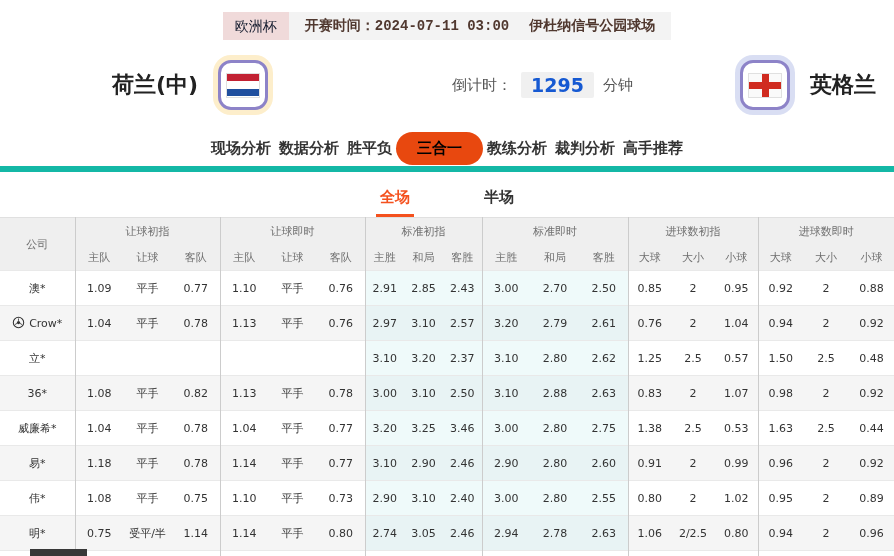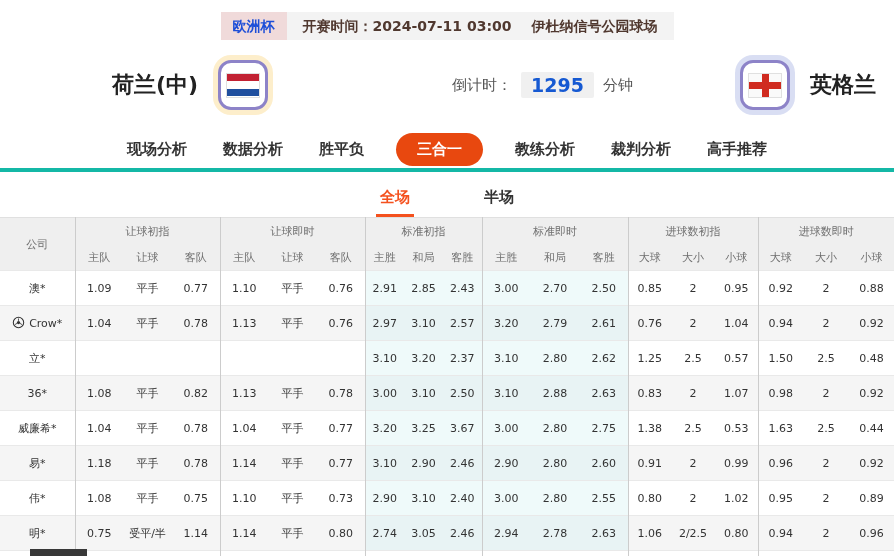--- a/index.html
+++ b/index.html
@@ -2,24 +2,24 @@
 <html><head>
 <meta charset="utf-8">
 <style>
   * { margin:0; padding:0; box-sizing:border-box; }
   html,body { width:894px; height:556px; overflow:hidden; background:#fff;
     font-family:"DejaVu Sans","Liberation Sans",sans-serif; }
   .page { position:relative; width:894px; height:556px; background:#fff; }
 
   
   .info-bar { display:flex; justify-content:center; padding-top:12px; height:40px; }
-  .league-badge { background:#f0dada; color:#1d4ed8; font-size:14px; font-weight:bold;
+  .league-badge { background:#f0dada; color:#0f172a; font-size:14px; font-weight:normal;
     line-height:28px; padding:0 12px; white-space:nowrap; }
   .info-text { background:#f3f3f3; color:#50382f; font-size:14px; font-weight:bold;
-    line-height:28px; padding:0 16px; white-space:nowrap; }
+    line-height:28px; padding:0 16px; white-space:nowrap;font-family:Liberation Mono, monospace; }
   .info-text .venue { margin-left:20px; }
 
   
   .teams-row { position:relative; height:90px; }
   .team { position:absolute; top:50%; transform:translateY(-50%);
     display:flex; align-items:center; gap:15px; }
   .team.home { left:112px; }
   .team.away { right:18px; }
   .team-name { font-size:22px; font-weight:bold; color:#222; white-space:nowrap; }
   .flag-card { width:50px; height:50px; border:3px solid #8d83c8; border-radius:13px;
@@ -32,24 +32,24 @@
   .en-flag { width:34px; height:25px; position:relative; background:#fafafa; border:1px solid #e0e0e0; display:block; }
   .en-flag .cross-h { position:absolute; left:0; right:0; top:50%; margin-top:-3.5px; height:7px; background:#d02b20; }
   .en-flag .cross-v { position:absolute; top:0; bottom:0; left:50%; margin-left:-3.5px; width:7px; background:#d02b20; }
 
   .countdown { position:absolute; left:452px; top:50%; transform:translateY(-50%);
     display:flex; align-items:center; gap:9px; font-size:15px; color:#555; }
   .countdown-value { font-size:19px; font-weight:bold; color:#1659d2; background:#f0f0f0;
     padding:2px 10px; border-radius:2px; }
 
   
-  .tabs { height:42px; border-bottom:4px solid #14b8a6; display:flex; justify-content:center;
-    align-items:center; gap:28px; }
+  .tabs { height:42px; border-bottom:6px solid #14b8a6; display:flex; justify-content:center;
+    align-items:center; }
   .tab { font-size:15px; font-weight:bold; color:#333; cursor:pointer; white-space:nowrap; padding:7px 4px; }
-  .tab.active { background:#e8480f; color:#ffffff; padding:7px 21px; border-radius:999px; }
+  .tab.active { background:#e8480f; color:#000000; padding:7px 21px; border-radius:999px; }
 
   
   .subtabs { height:45px; display:flex; justify-content:center; gap:66px; align-items:flex-end; }
   .subtab { font-size:15px; font-weight:bold; color:#333; cursor:pointer; padding:0 4px 10px; }
   .subtab.active { color:#f4511e; border-bottom:3px solid #f4511e; padding-bottom:7px; }
 
   
   table.odds { width:894px; border-collapse:collapse; table-layout:fixed; font-size:11px;
     border-top:1px solid #e0e0e0; }
   table.odds th { background:#efefef; color:#6e6e6e; font-weight:normal; }
@@ -267,21 +267,21 @@
         <tr>
           <td class="company"><span>威廉希*</span></td>
           <td class="gs">1.04</td>
           <td class="">平手</td>
           <td class="">0.78</td>
           <td class="gs live">1.04</td>
           <td class="live">平手</td>
           <td class="live">0.77</td>
           <td class="gs cyan">3.20</td>
           <td class="cyan">3.25</td>
-          <td class="cyan">3.67</td>
+          <td class="cyan">3.46</td>
           <td class="gs live cyan">3.00</td>
           <td class="live cyan">2.80</td>
           <td class="live cyan">2.75</td>
           <td class="gs">1.38</td>
           <td class="">2.5</td>
           <td class="">0.53</td>
           <td class="gs live">1.63</td>
           <td class="live">2.5</td>
           <td class="live">0.44</td>
         </tr>

